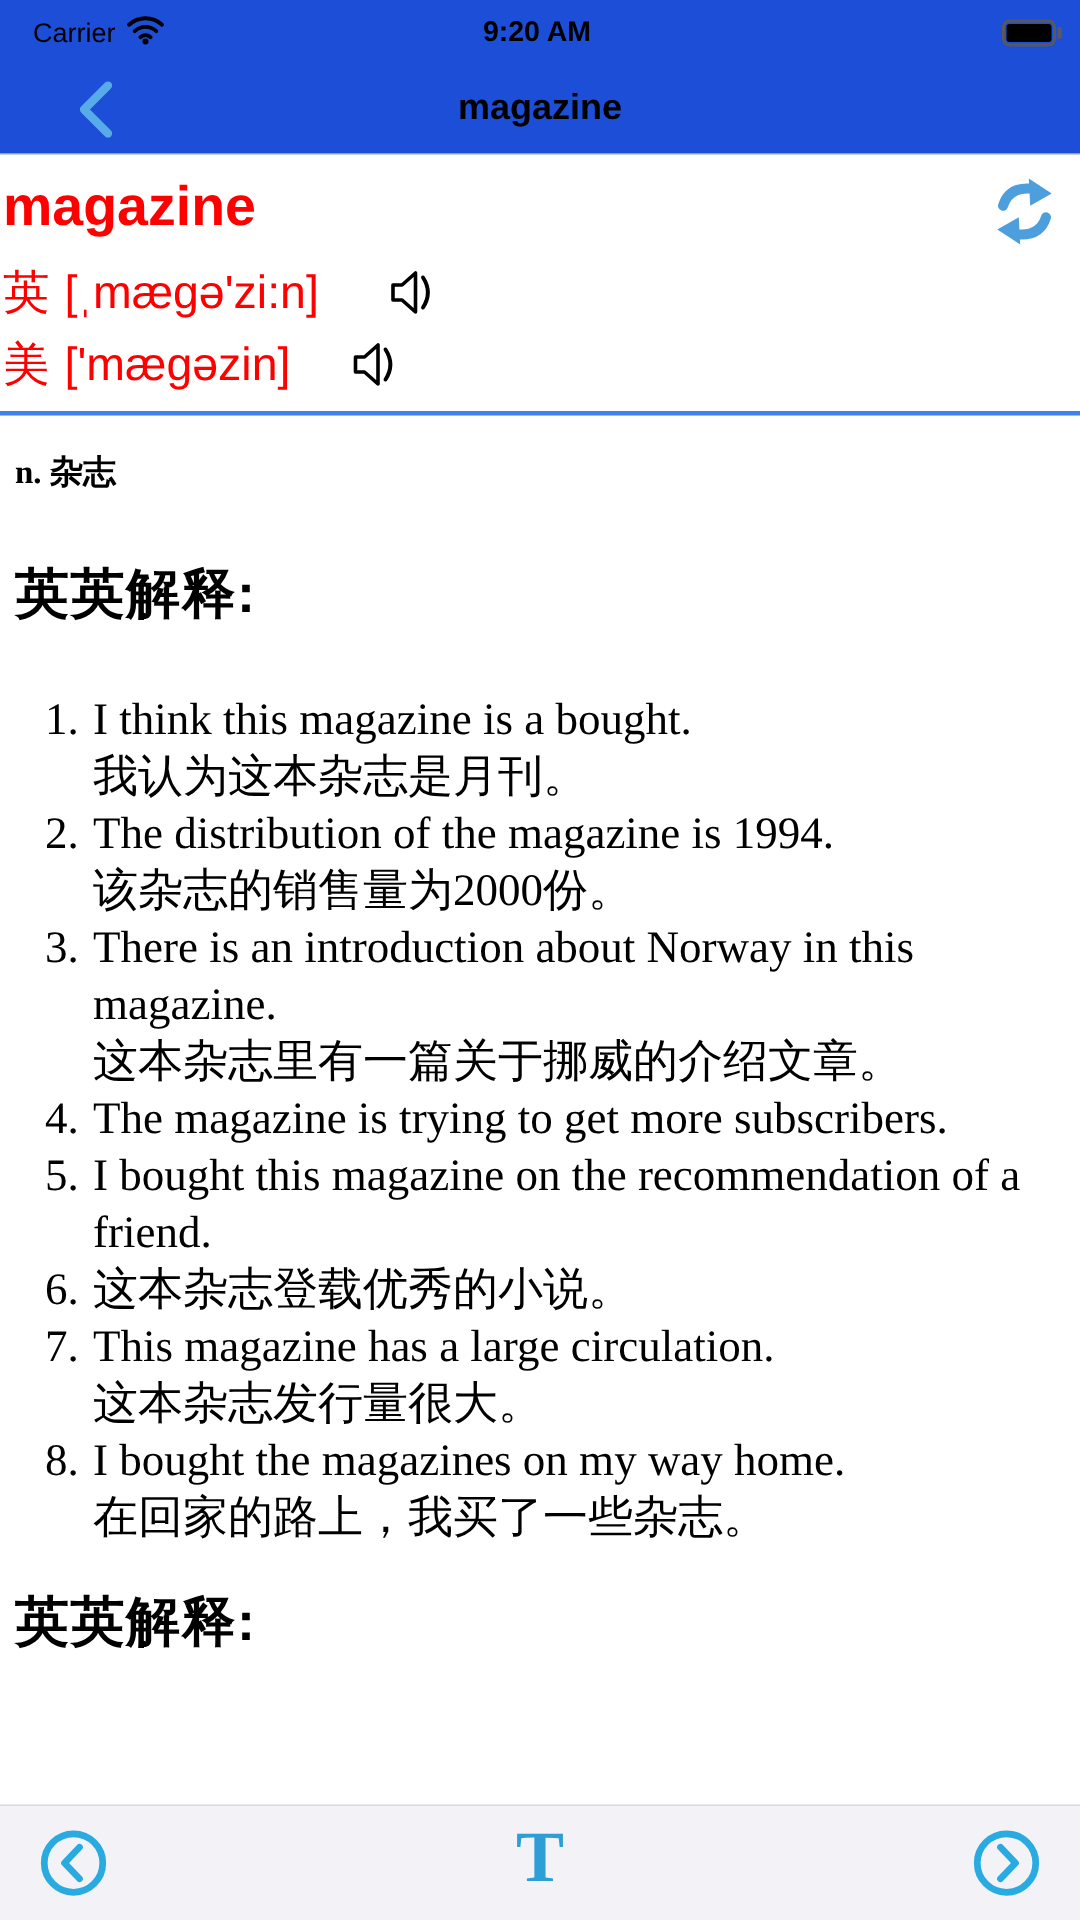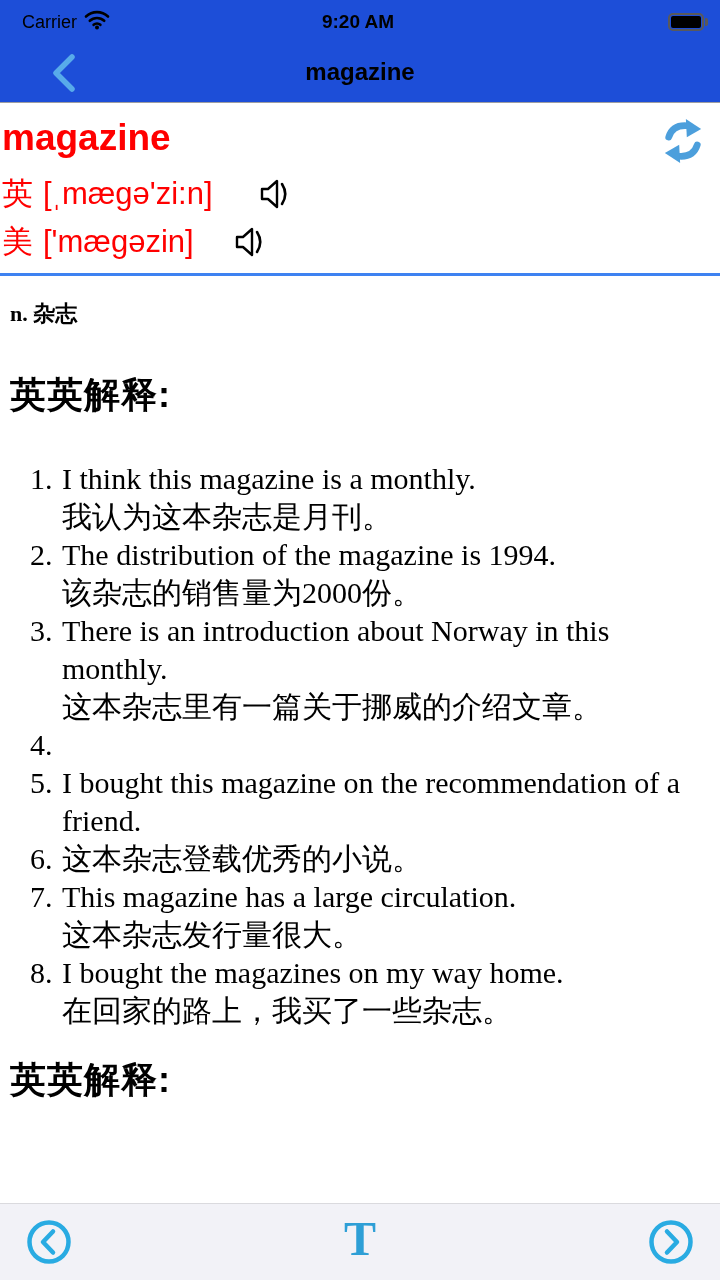--- a/index.html
+++ b/index.html
@@ -138,41 +138,42 @@
     <span>n.</span>
     <span>杂志</span>
   </div>
 
   <div class="section-heading">英英解释:</div>
 
   <div class="examples-list">
     <div class="example-item">
       <span class="example-num">1.</span>
       <span class="example-body">
-        <div>I think this magazine is a monthly.</div>
+        <div>I think this magazine is a bought.</div>
         <div>我认为这本杂志是月刊。</div>
       </span>
     </div>
     <div class="example-item">
       <span class="example-num">2.</span>
       <span class="example-body">
         <div>The distribution of the magazine is 1994.</div>
         <div>该杂志的销售量为2000份。</div>
       </span>
     </div>
     <div class="example-item">
       <span class="example-num">3.</span>
       <span class="example-body">
-        <div>There is an introduction about Norway in this monthly.</div>
+        <div>There is an introduction about Norway in this magazine.</div>
         <div>这本杂志里有一篇关于挪威的介绍文章。</div>
       </span>
     </div>
     <div class="example-item">
       <span class="example-num">4.</span>
       <span class="example-body">
+        <div>The magazine is trying to get more subscribers.</div>
       </span>
     </div>
     <div class="example-item">
       <span class="example-num">5.</span>
       <span class="example-body">
         <div>I bought this magazine on the recommendation of a friend.</div>
       </span>
     </div>
     <div class="example-item">
       <span class="example-num">6.</span>

